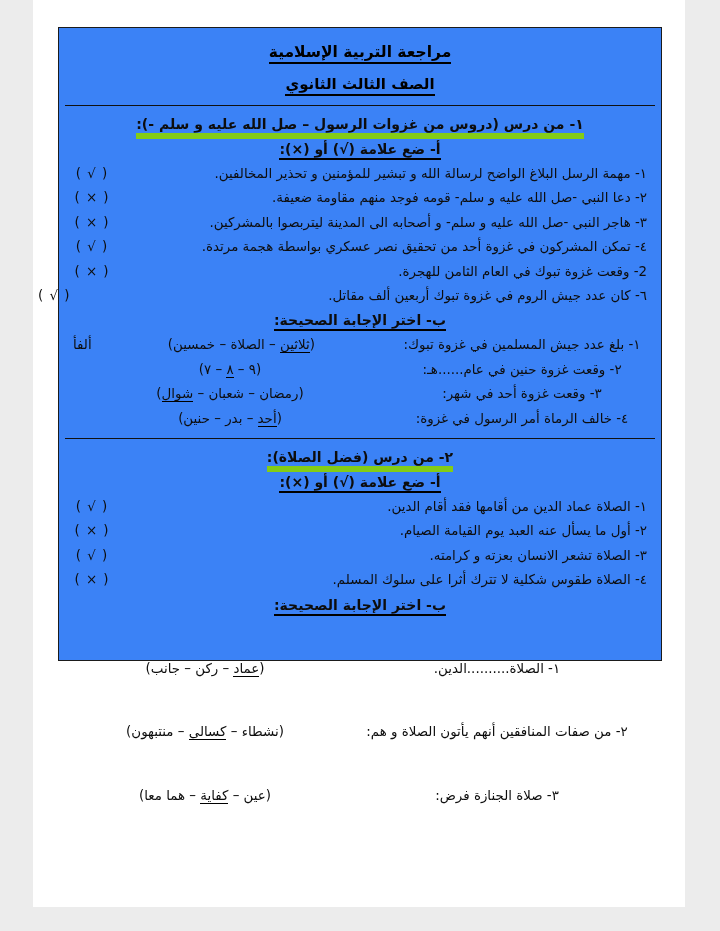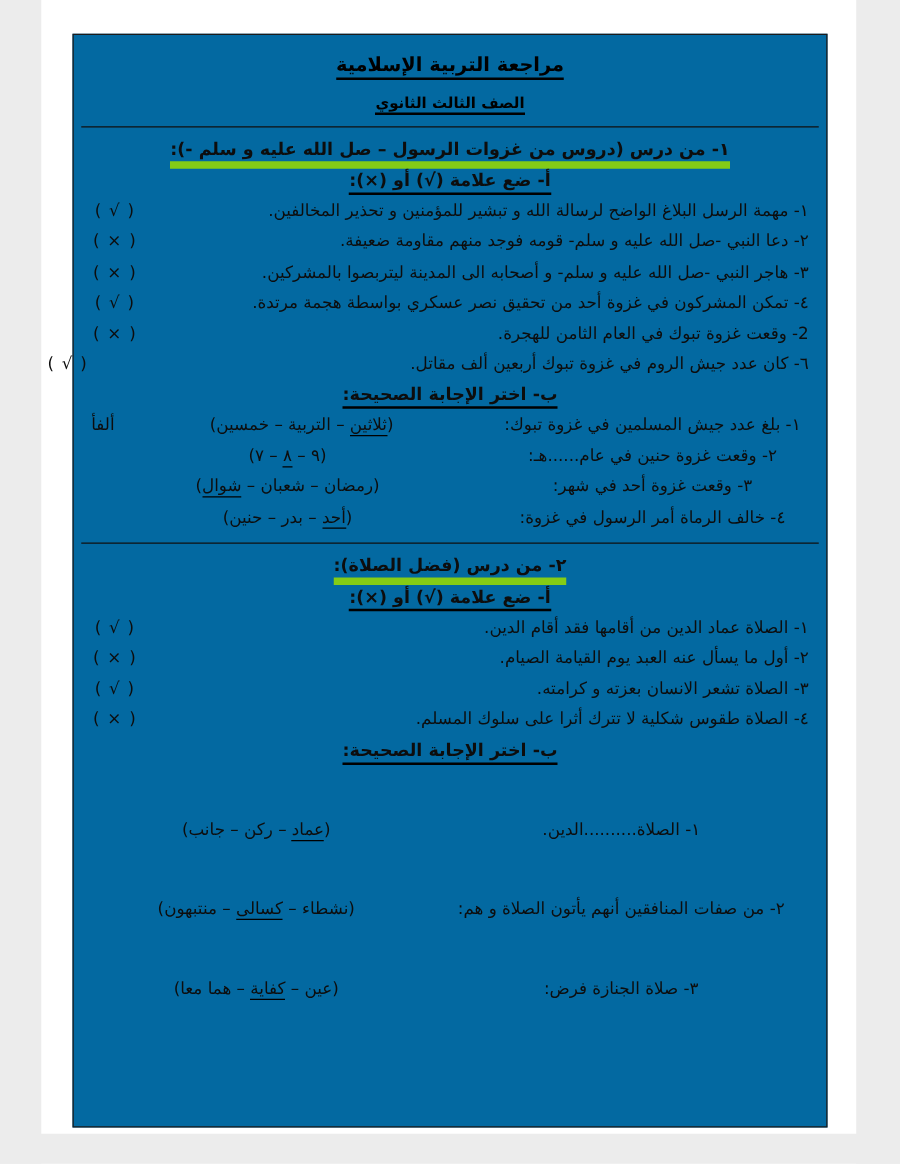--- a/index.html
+++ b/index.html
@@ -35,23 +35,23 @@
   .gutter.bottom-strip {
     left: 0; top: 907px; width: 720px; height: 24px;
     background: #ececec;
   }
 
   #sheet {
     position: absolute;
     left: 58px;
     top: 27px;
     width: 604px;
-    height: 875px;
+    height: 634px;
     border: 1.6px solid #1b1b1b;
-    background: #0369a1;
+    background: #3b82f6;
     box-sizing: border-box;
     direction: rtl;
     text-align: right;
   }
 
   .inner {
     padding: 6px 14px 0 14px;
   }
 
   
@@ -59,21 +59,21 @@
   .doc-subtitle {
     text-align: center;
     font-weight: bold;
     color: #000;
   }
   .doc-title {
     font-size: 15.5px;
     margin: 9px 0 0 0;
   }
   .doc-subtitle {
-    font-size: 12px;
+    font-size: 15px;
     margin: 14px 0 0 0;
   }
   .doc-title span,
   .doc-subtitle span {
     border-bottom: 2px solid #000;
     padding-bottom: 1px;
   }
 
   hr.rule {
     border: none;
@@ -214,21 +214,21 @@
             </div>
             <div class="tf-row pad-xl">
               <div class="tf-stmt">٦- كان عدد جيش الروم في غزوة تبوك أربعين ألف مقاتل.</div>
               <div class="tf-mark">( √ )</div>
             </div>
           </div>
           <div class="sub-head"><span>ب- اختر الإجابة الصحيحة:</span></div>
           <div class="mc-list">
             <div class="mc-row">
               <div class="mc-stem">١- بلغ عدد جيش المسلمين في غزوة تبوك:</div>
-              <div class="mc-opts">(<u>ثلاثين</u> – <span>التربية</span> – <span>خمسين</span>)</div>
+              <div class="mc-opts">(<u>ثلاثين</u> – <span>الصلاة</span> – <span>خمسين</span>)</div>
               <div class="mc-tail">ألفأ</div>
             </div>
             <div class="mc-row num">
               <div class="mc-stem">٢- وقعت غزوة حنين في عام......هـ:</div>
               <div class="mc-opts">(<span>٩</span> – <u>٨</u> – <span>٧</span>)</div>
             </div>
             <div class="mc-row">
               <div class="mc-stem">٣- وقعت غزوة أحد في شهر:</div>
               <div class="mc-opts">(<span>رمضان</span> – <span>شعبان</span> – <u>شوال</u>)</div>
             </div>

